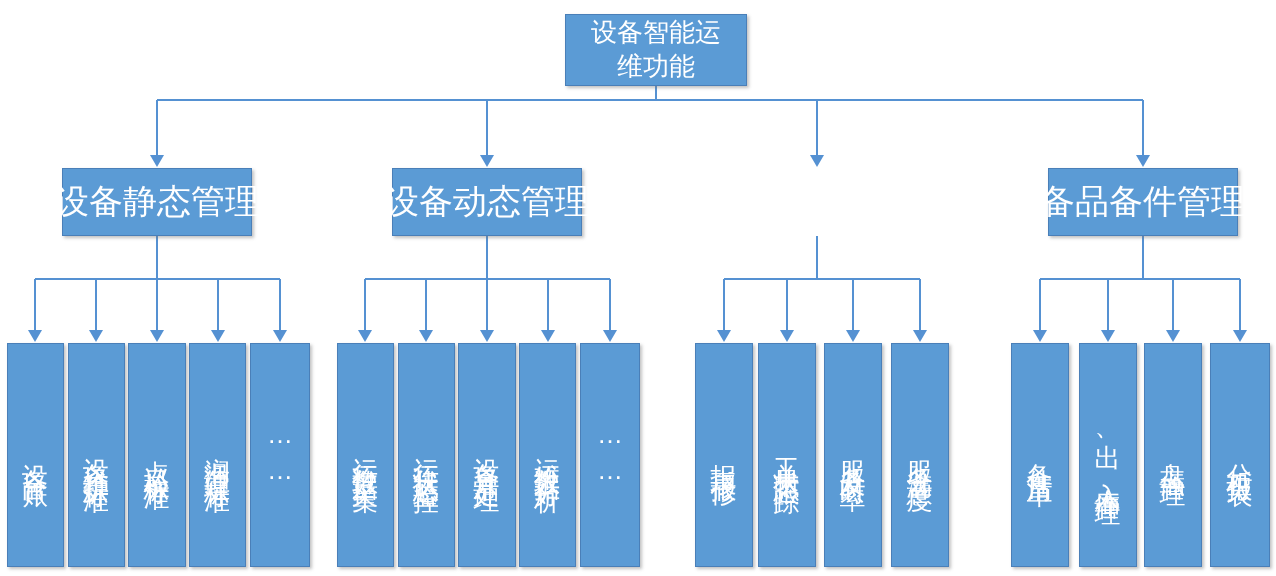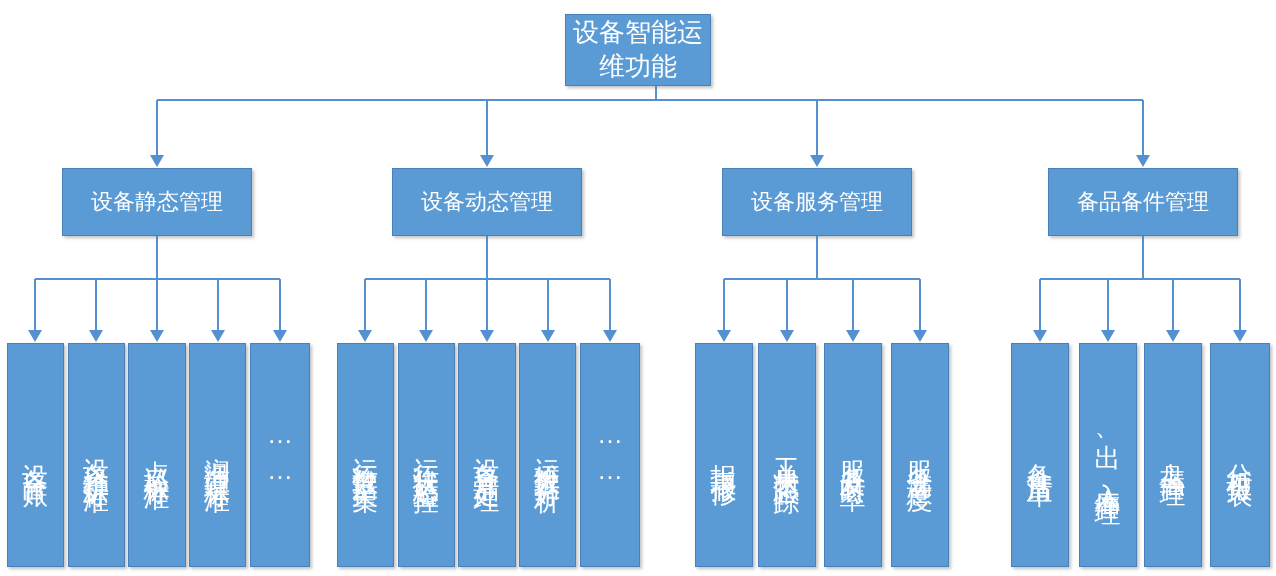--- a/index.html
+++ b/index.html
@@ -9,23 +9,23 @@
     overflow:hidden;
   }
   .canvas{position:relative;width:1276px;height:576px;background:#ffffff;}
   svg.connectors{position:absolute;left:0;top:0;z-index:1;}
   .node{
     position:absolute;z-index:2;box-sizing:border-box;
     background:#5b9bd5;border:1px solid #4a7fb8;color:#ffffff;
     display:flex;align-items:center;justify-content:center;text-align:center;
     box-shadow:2px 2px 3px rgba(120,120,120,0.45);
   }
-  .root{left:565px;top:14px;width:146px;height:72px;font-size:26px;line-height:1.3;}
+  .root{left:565px;top:14px;width:182px;height:72px;font-size:26px;line-height:1.3;}
   .root .wrap{display:block;width:138px;word-break:break-all;}
-  .branch{top:168px;height:68px;font-size:22px;white-space:nowrap;}
+  .branch{top:168px;height:68px;font-size:34px;white-space:nowrap;}
   .b1{left:62px;width:190px;}
   .b2{left:392px;width:190px;text-align:right;}
   .b3{left:722px;width:190px;}
   .b4{left:1048px;width:190px;text-align:center;}
   .leaf{top:343px;height:224px;font-size:26px;}
   .leaf .vtext{
     writing-mode:vertical-rl;text-orientation:upright;
     letter-spacing:6px;line-height:1;display:block;
   }
   .l11{left:7px;width:57px;}   .l12{left:68px;width:57px;}  .l13{left:128px;width:58px;}
@@ -102,23 +102,20 @@
   <div class="node root">
     <span class="wrap">设备智能运维功能</span>
   </div>
 
   <div class="node branch b1">
     <span>设备静态管理</span>
   </div>
   <div class="node branch b2">
     <span>设备动态管理</span>
   </div>
-  <div class="node branch b3">
-    <span>设备服务管理</span>
-  </div>
   <div class="node branch b4">
     <span>备品备件管理</span>
   </div>
 
   <div class="node leaf l11">
     <span class="vtext">设备台账</span>
   </div>
   <div class="node leaf l12">
     <span class="vtext">设备维护标准</span>
   </div>

